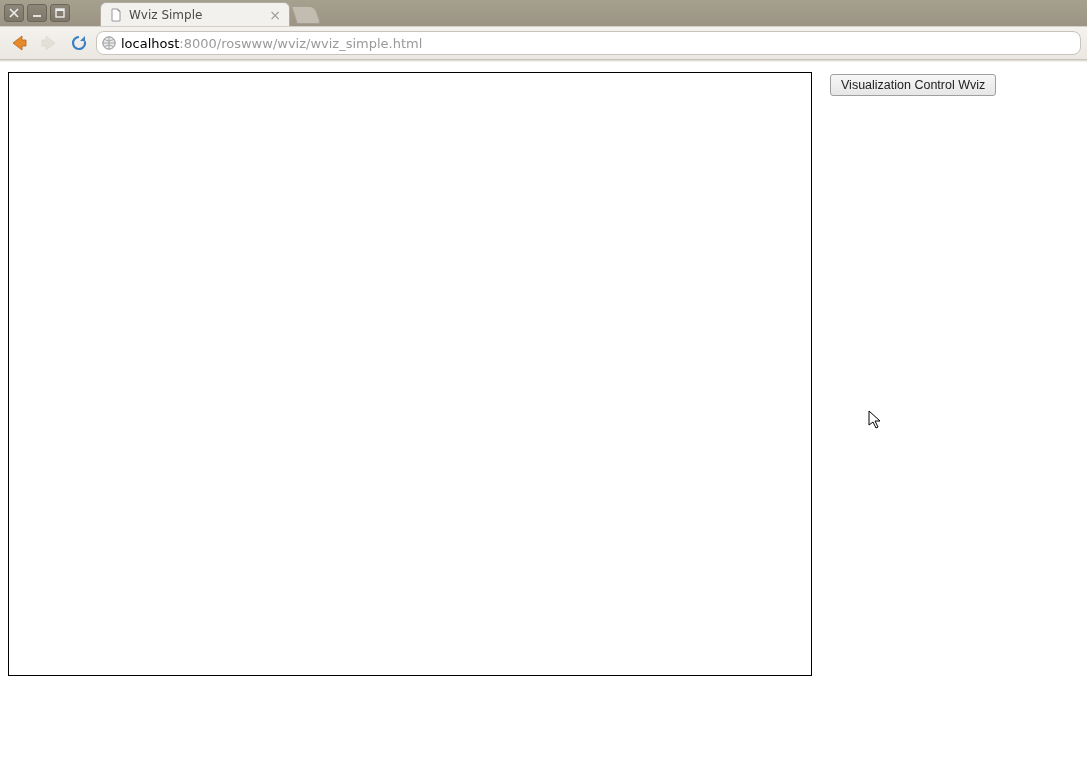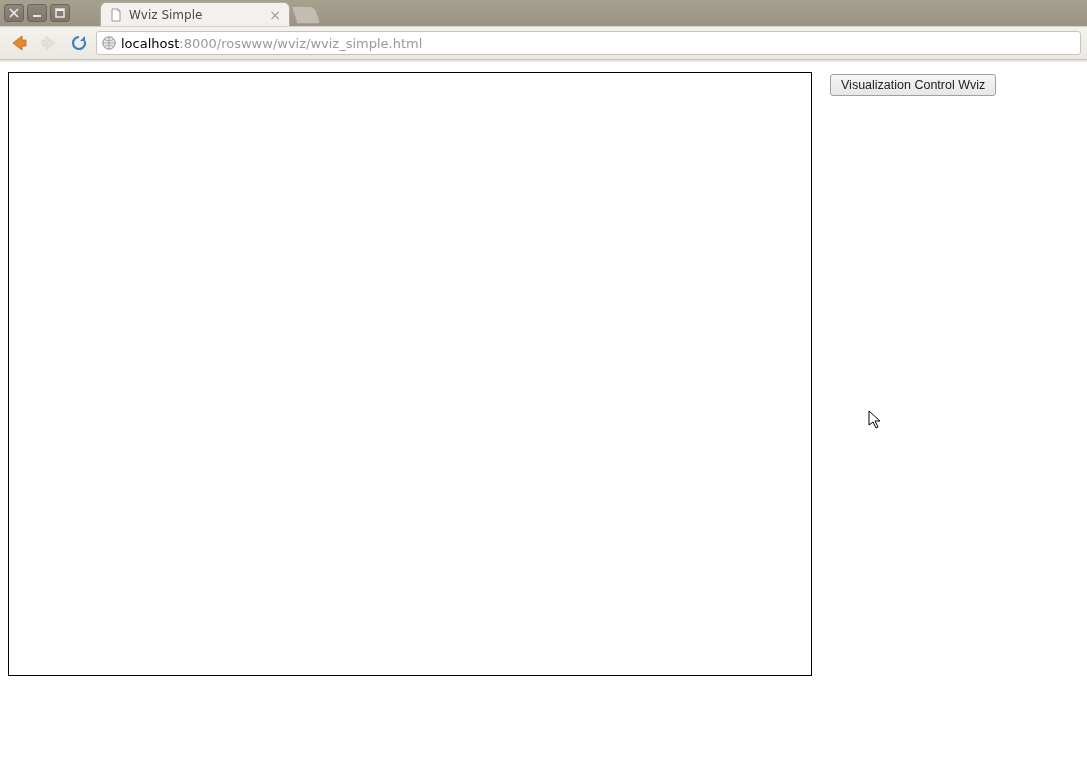--- a/index.html
+++ b/index.html
@@ -88,21 +88,21 @@
     cursor:pointer;
   }
   .nav-btn svg { width:20px; height:20px; display:block; }
   .nav-btn.disabled svg { opacity:.35; }
 
   .omnibox {
     flex: 1;
     height: 24px;
     background: #fff;
     border: 1px solid #c9c4bb;
-    border-radius: 3px;
+    border-radius: 8px;
     display: flex;
     align-items: center;
     padding: 0 4px;
     gap: 4px;
   }
   .omnibox .globe { width:16px; height:16px; display:flex; align-items:center; justify-content:center; }
   .omnibox .globe svg { width:16px; height:16px; }
   .url-text { font-size: 13px; color:#333; white-space:nowrap; }
   .url-host { color:#000; }
   .url-port-path { color:#9a9a9a; }

